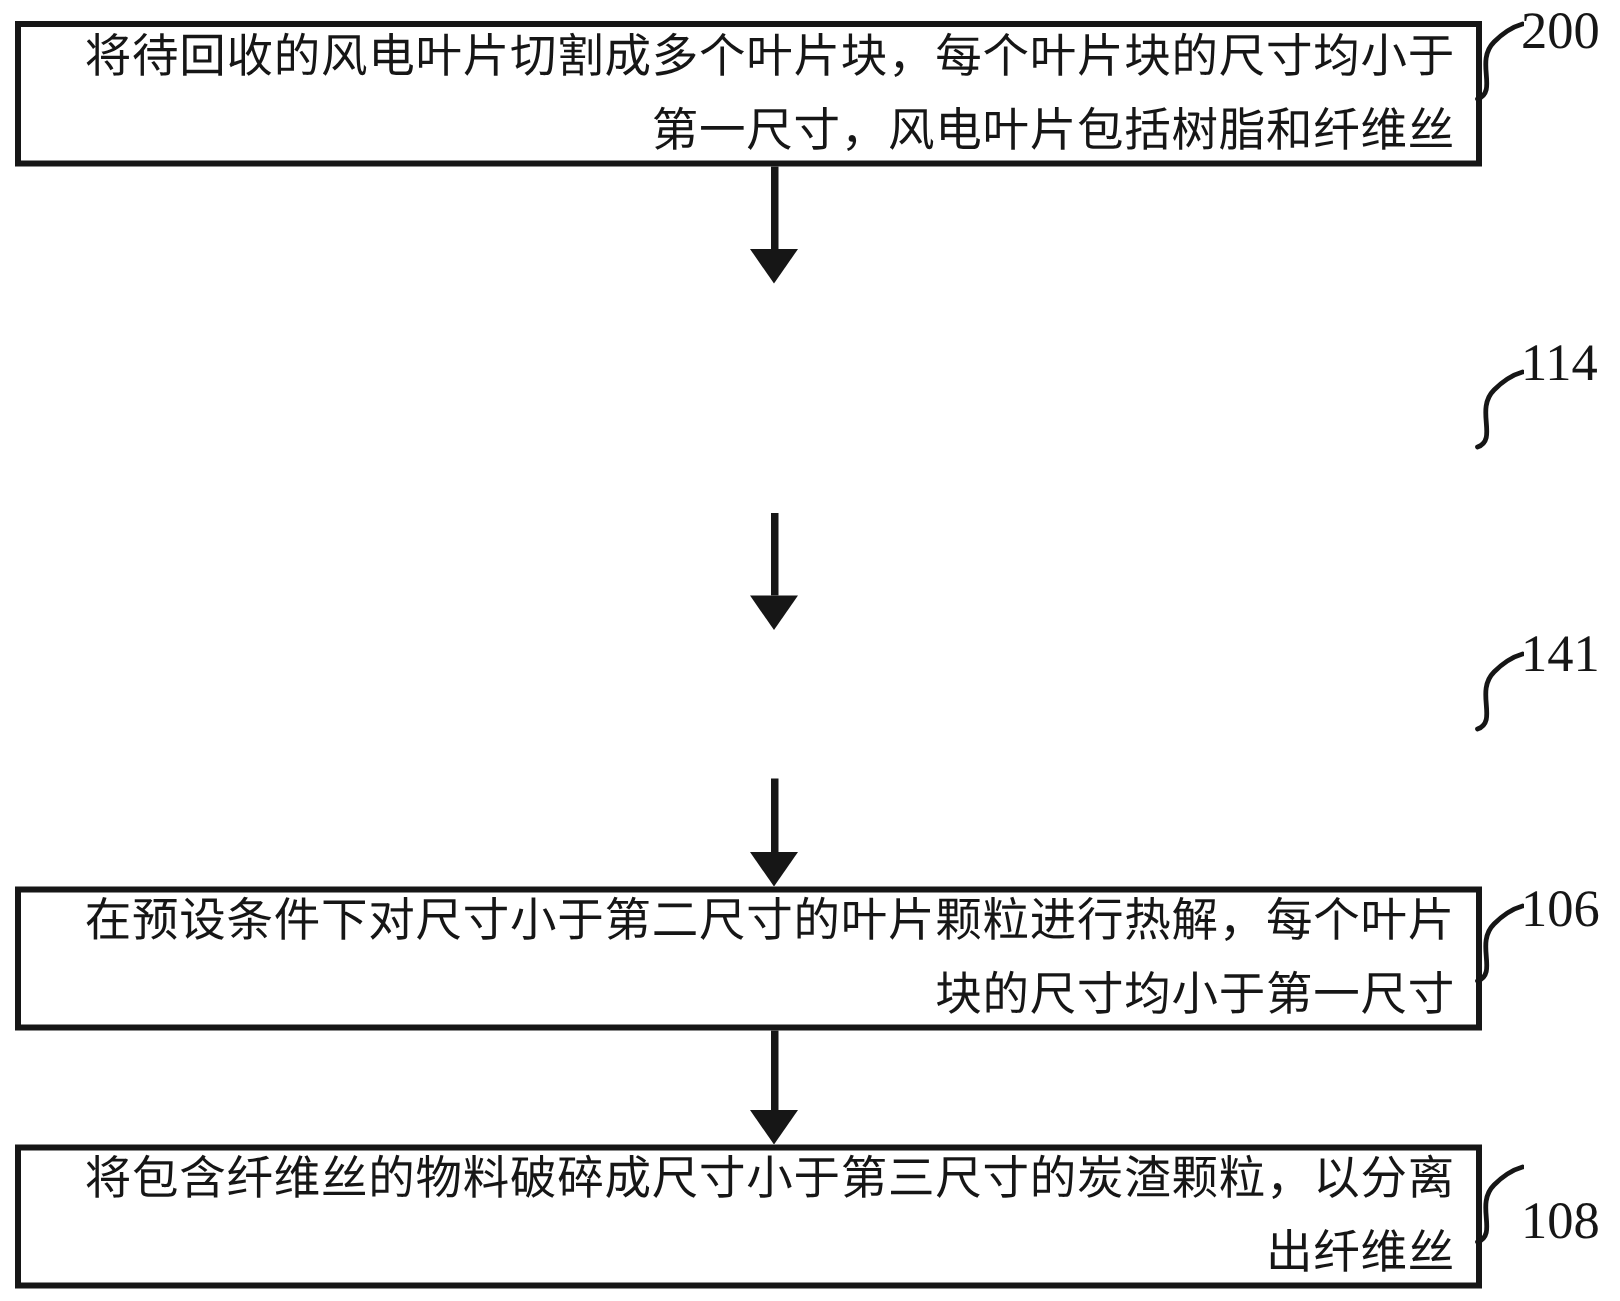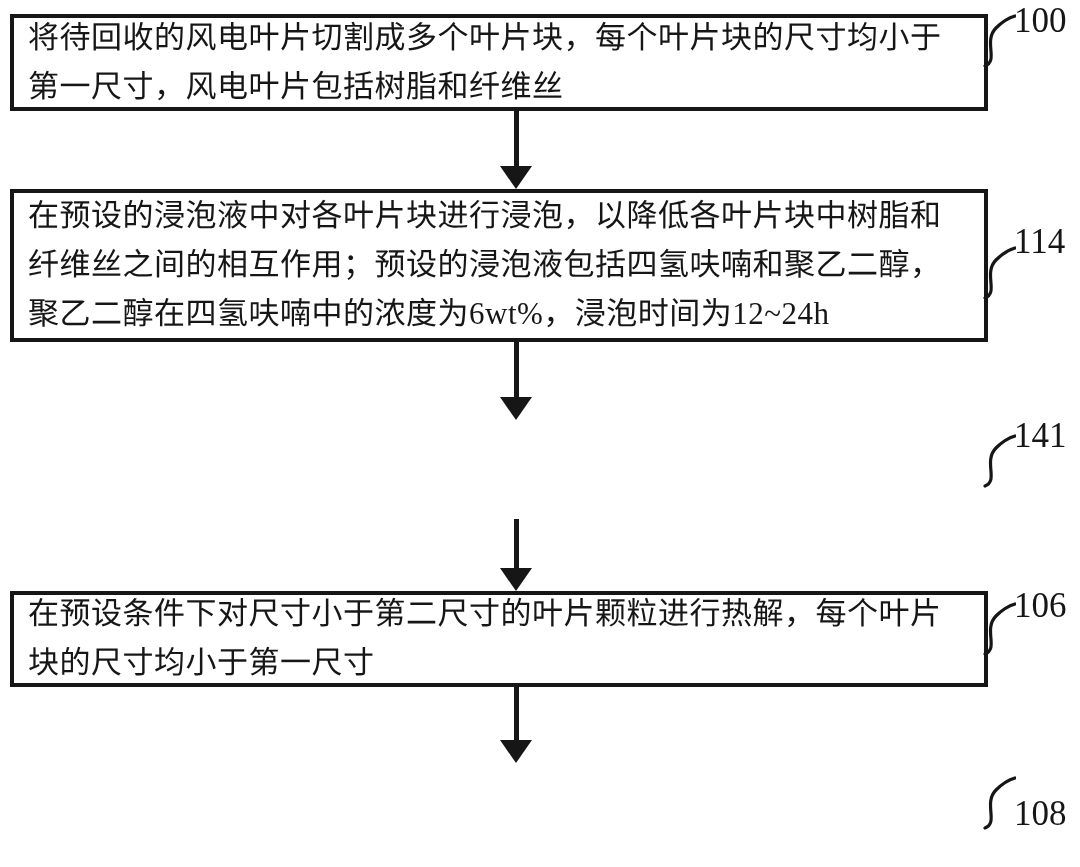--- a/index.html
+++ b/index.html
@@ -25,21 +25,21 @@
     background: #ffffff;
     display: flex;
     align-items: center;
     justify-content: center;
     padding: 0 14px;
   }
   .step-text {
     margin: 0;
     font-size: 31px;
     line-height: 1.58;
-    text-align: left;
+    text-align: right;
     letter-spacing: 0.5px;
   }
   .flow-arrow {
     position: absolute;
     left: 500px;
     width: 32px;
     display: flex;
     flex-direction: column;
     align-items: center;
   }
@@ -79,30 +79,27 @@
 <body>
 
 <div class="canvas">
 
   <div class="step-box" style="top:14px; height:97px;">
     <p class="step-text">将待回收的风电叶片切割成多个叶片块，每个叶片块的尺寸均小于第一尺寸，风电叶片包括树脂和纤维丝</p>
   </div>
   <svg class="ref-leader" style="top:14px;" viewBox="0 0 34 54">
     <path d="M3,52 C17,47 1,27 14,14 C19,9 26,4 33,2"></path>
   </svg>
-  <span class="ref-number" style="top:3px;">100</span>
+  <span class="ref-number" style="top:3px;">200</span>
 
   <div class="flow-arrow" style="top:111px; height:78px;">
     <div class="shaft"></div>
     <div class="head"></div>
   </div>
 
-  <div class="step-box" style="top:189px; height:153px;">
-    <p class="step-text">在预设的浸泡液中对各叶片块进行浸泡，以降低各叶片块中树脂和纤维丝之间的相互作用；预设的浸泡液包括四氢呋喃和聚乙二醇，聚乙二醇在四氢呋喃中的浓度为6wt%，浸泡时间为12~24h</p>
-  </div>
   <svg class="ref-leader" style="top:246px;" viewBox="0 0 34 54">
     <path d="M3,52 C17,47 1,27 14,14 C19,9 26,4 33,2"></path>
   </svg>
   <span class="ref-number" style="top:224px;">114</span>
 
   <div class="flow-arrow" style="top:342px; height:78px;">
     <div class="shaft"></div>
     <div class="head"></div>
   </div>
 
@@ -122,18 +119,21 @@
   <svg class="ref-leader" style="top:602px;" viewBox="0 0 34 54">
     <path d="M3,52 C17,47 1,27 14,14 C19,9 26,4 33,2"></path>
   </svg>
   <span class="ref-number" style="top:588px;">106</span>
 
   <div class="flow-arrow" style="top:687px; height:76px;">
     <div class="shaft"></div>
     <div class="head"></div>
   </div>
 
+  <div class="step-box" style="top:763px; height:96px;">
+    <p class="step-text">将包含纤维丝的物料破碎成尺寸小于第三尺寸的炭渣颗粒，以分离出纤维丝</p>
+  </div>
   <svg class="ref-leader" style="top:776px;" viewBox="0 0 34 54">
     <path d="M3,52 C17,47 1,27 14,14 C19,9 26,4 33,2"></path>
   </svg>
   <span class="ref-number" style="top:796px;">108</span>
 
 </div>
 
 </body></html>

